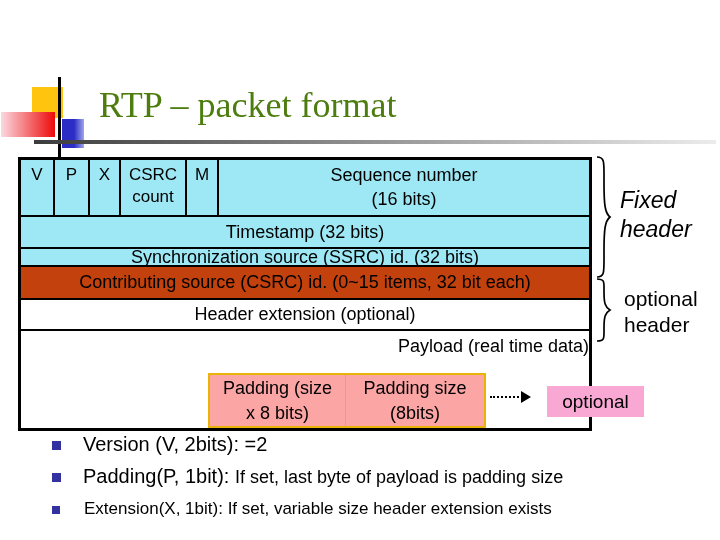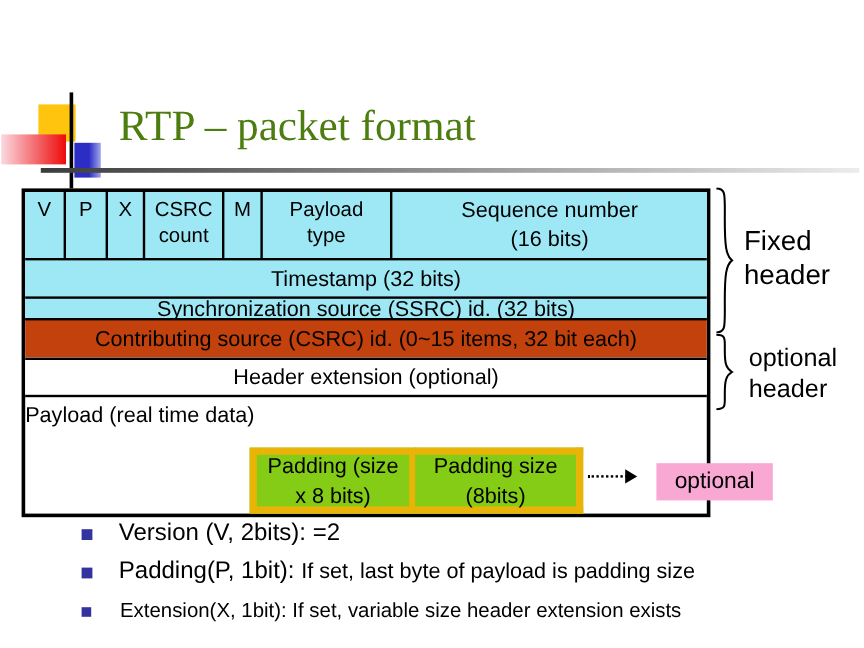--- a/index.html
+++ b/index.html
@@ -33,43 +33,43 @@
   .r5 { height:31px; background:#fff; }
   .r-payload { flex:1; position:relative; display:block; }
 
   .cell { box-sizing:border-box; border-right:2px solid #000; display:flex;
           justify-content:center; padding-top:4px; font-size:17px; line-height:1.32; text-align:center; }
   .cell span { display:block; }
   .c-v{width:34px}.c-p{width:35px}.c-x{width:31px}.c-csrc{width:66px}.c-m{width:32px}.c-ptype{width:108px}
   .c-seq{flex:1; border-right:none; font-size:18px;}
   .c-csrc span{max-width:52px}.c-ptype span{max-width:72px}.c-seq span{max-width:178px}
 
-  .payload-label { text-align:left; padding-top:5px; font-size:18px; }
-  .padbox { position:absolute; bottom:0; height:55px; box-sizing:border-box; border:6px solid #eab308;
-            background:#84cc16; display:flex; align-items:center; justify-content:center;
+  .payload-label { text-align:right; padding-top:5px; font-size:18px; }
+  .padbox { position:absolute; bottom:0; height:55px; box-sizing:border-box; border:2px solid #eab308;
+            background:#fca5a5; display:flex; align-items:center; justify-content:center;
             text-align:center; font-size:18px; line-height:1.35; }
   .padbox span { display:block; max-width:116px; }
   .padbox1 { left:187px; width:139px; }
   .padbox2 { left:325px; width:140px; border-left:none; }
 
   
   .brace { position:absolute; }
   .brace svg { display:block; }
   .brace1 { left:594px; top:156px; }
   .brace2 { left:594px; top:278px; }
-  .fixed-label  { position:absolute; left:620px; top:186px; width:86px; font-size:23px; line-height:1.26; }
+  .fixed-label  { position:absolute; left:620px; top:186px; width:86px; font-size:23px; line-height:1.26;font-style:italic; }
   .optheader-label { position:absolute; left:624px; top:286px; width:90px; font-size:21px; line-height:1.26; }
   .optional-chip { position:absolute; left:547px; top:386px; width:97px; height:31px; background:#f9a8d4;
                    display:flex; align-items:center; justify-content:center; font-size:19px; }
   .arrow-line { position:absolute; left:490px; top:396px; width:33px; height:0; border-top:2px dotted #000; }
   .arrow-head { position:absolute; left:521px; top:391px; width:0; height:0;
                 border-left:10px solid #000; border-top:6px solid transparent; border-bottom:6px solid transparent; }
 
   
-  .bullet { position:absolute; left:68px; display:flex; align-items:flex-start; }
+  .bullet { position:absolute; left:52px; display:flex; align-items:flex-start; }
   .bsq { width:9px; height:9px; background:#3333a0; margin-right:22px; flex:none; }
   .b1 { top:433px; } .b2 { top:465px; } .b3 { top:499px; }
   .b1 .bsq { margin-top:8px; } .b2 .bsq { margin-top:8px; }
   .b3 .bsq { width:8px; height:8px; margin-top:7px; margin-right:24px; }
   .btext { white-space:nowrap; }
   .b1 .lead, .b2 .lead { font-size:20px; }
   .b1 .rest { font-size:20px; }
   .b2 .rest { font-size:18px; }
   .b3 .lead, .b3 .rest { font-size:17px; }
 </style>
@@ -95,23 +95,20 @@
           <span>P</span>
         </div>
       <div class="cell c-x">
           <span>X</span>
         </div>
       <div class="cell c-csrc">
           <span>CSRC count</span>
         </div>
       <div class="cell c-m">
           <span>M</span>
-        </div>
-      <div class="cell c-ptype">
-          <span>Payload type</span>
         </div>
       <div class="cell c-seq">
           <span>Sequence number (16 bits)</span>
         </div>
     </div>
     <div class="prow r2">Timestamp (32 bits)</div>
     <div class="prow r3">Synchronization source (SSRC) id. (32 bits)</div>
     <div class="prow r4">Contributing source (CSRC) id. (0~15 items, 32 bit each)</div>
     <div class="prow r5">Header extension (optional)</div>
     <div class="prow r-payload">

